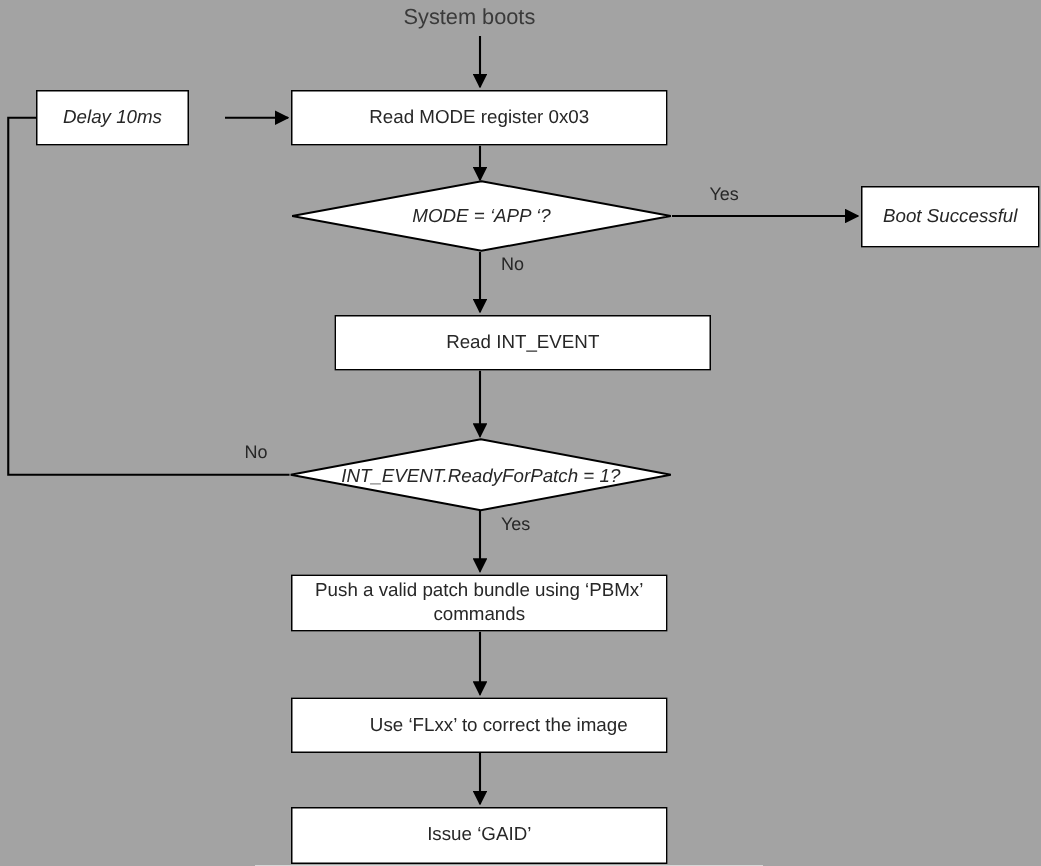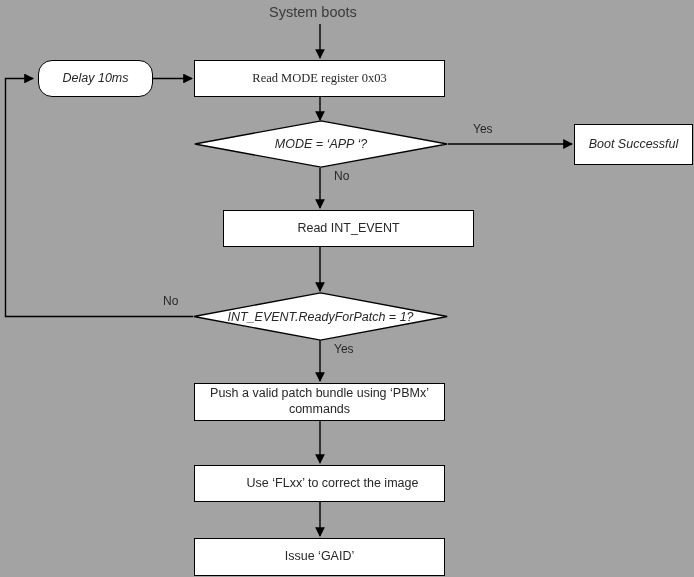--- a/index.html
+++ b/index.html
@@ -110,23 +110,23 @@
       <line x1="320" y1="340" x2="320" y2="381" marker-end="url(#arrow)"></line>
 
       <line x1="320" y1="421" x2="320" y2="463" marker-end="url(#arrow)"></line>
 
       <line x1="320" y1="502" x2="320" y2="536" marker-end="url(#arrow)"></line>
     </g>
   </svg>
 
   <div class="caption" style="left:269px; top:4px;">System boots</div>
 
-  <div class="node process italic" style="left:38px; top:60px; width:115px; height:37px;border-radius:14px;">Delay 10ms</div>
+  <div class="node process italic" style="left:24px; top:60px; width:102px; height:37px;">Delay 10ms</div>
 
-  <div class="node process" style="left:194px; top:60px; width:251px; height:37px;font-family:Liberation Serif, serif;">Read MODE register 0x03</div>
+  <div class="node process" style="left:194px; top:60px; width:251px; height:37px;">Read MODE register 0x03</div>
 
   <div class="decision" style="left:194px; top:120px; width:254px; height:48px;">
     <svg width="254" height="48" viewBox="0 0 254 48">
       <polygon points="127,0.8 253.2,24 127,47.2 0.8,24" fill="#ffffff" stroke="#000000" stroke-width="1.3"></polygon>
     </svg>
     <div class="dtext">MODE = ‘APP ‘?</div>
   </div>
 
   <div class="edge-label" style="left:473px; top:122px;">Yes</div>
 

